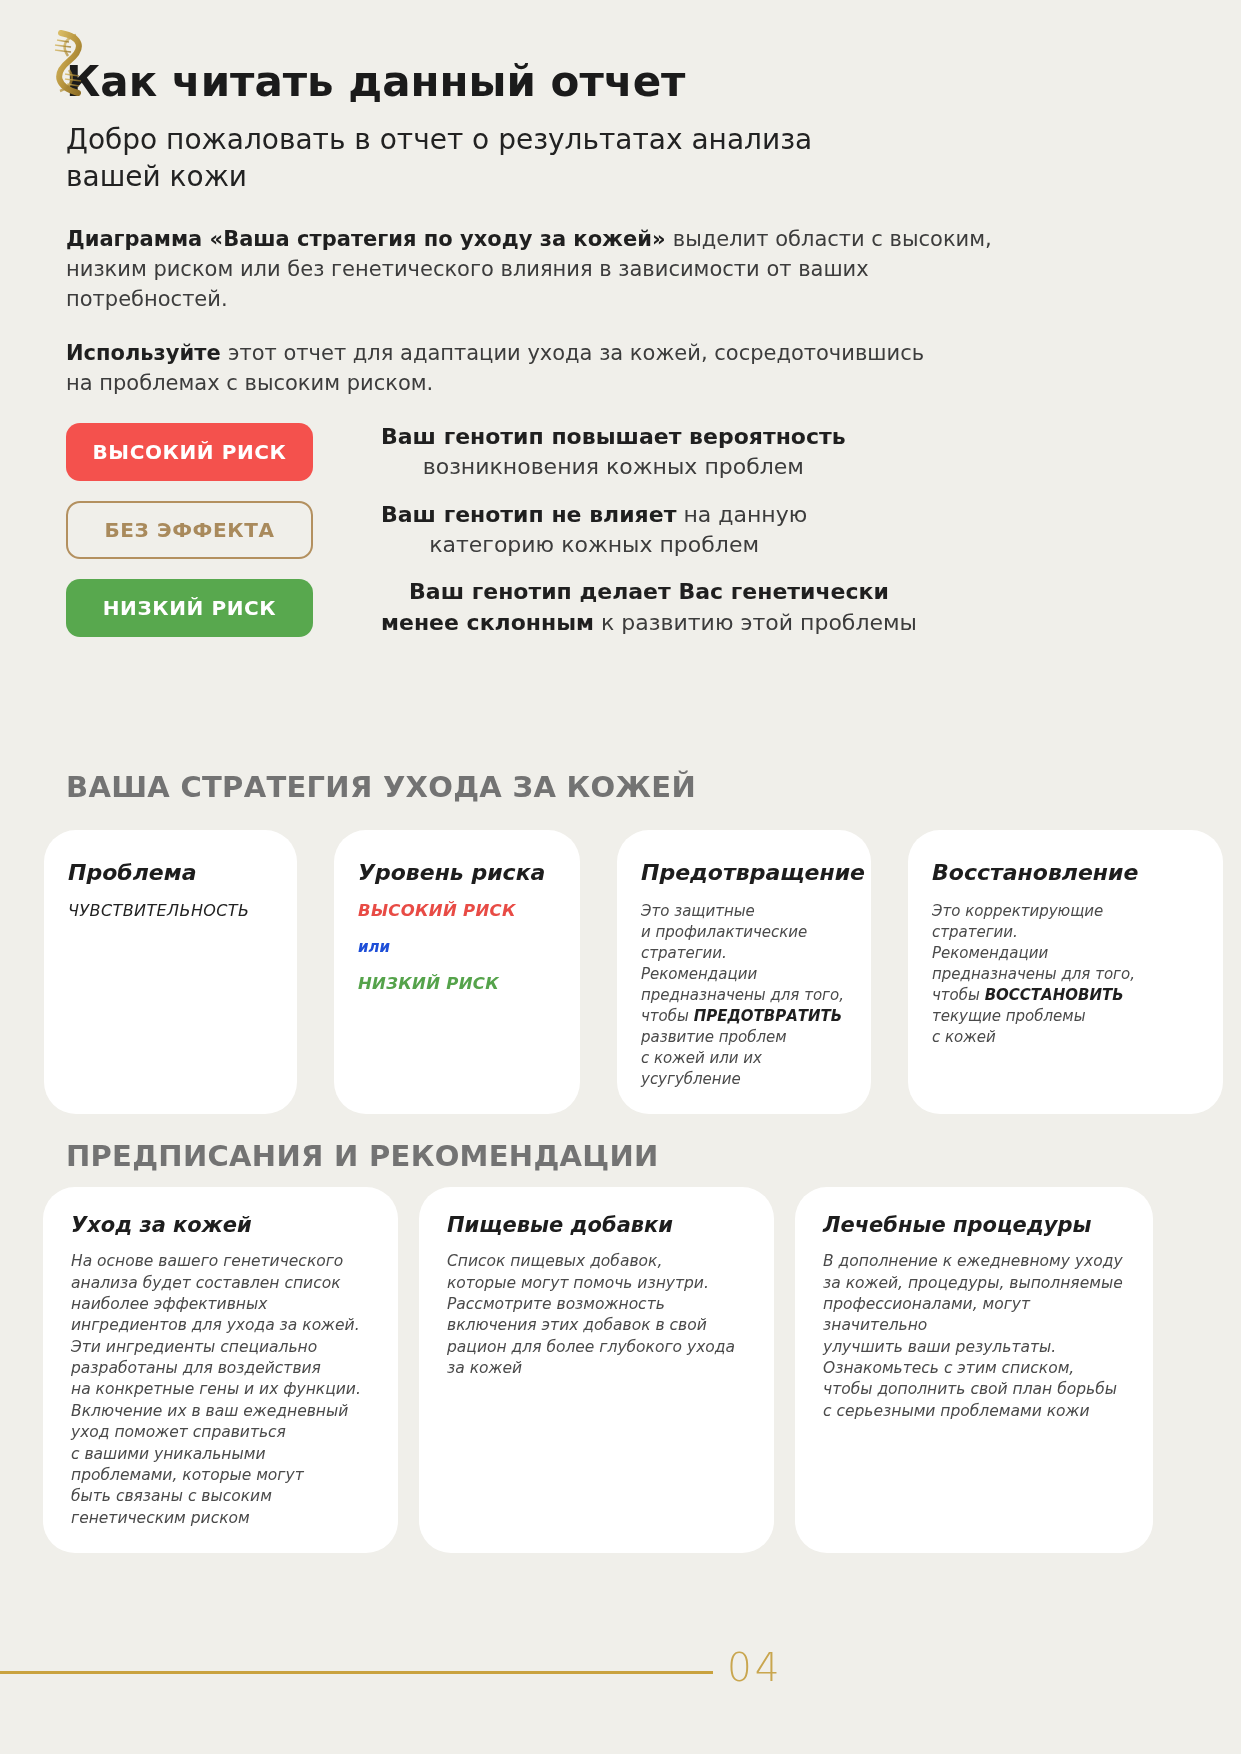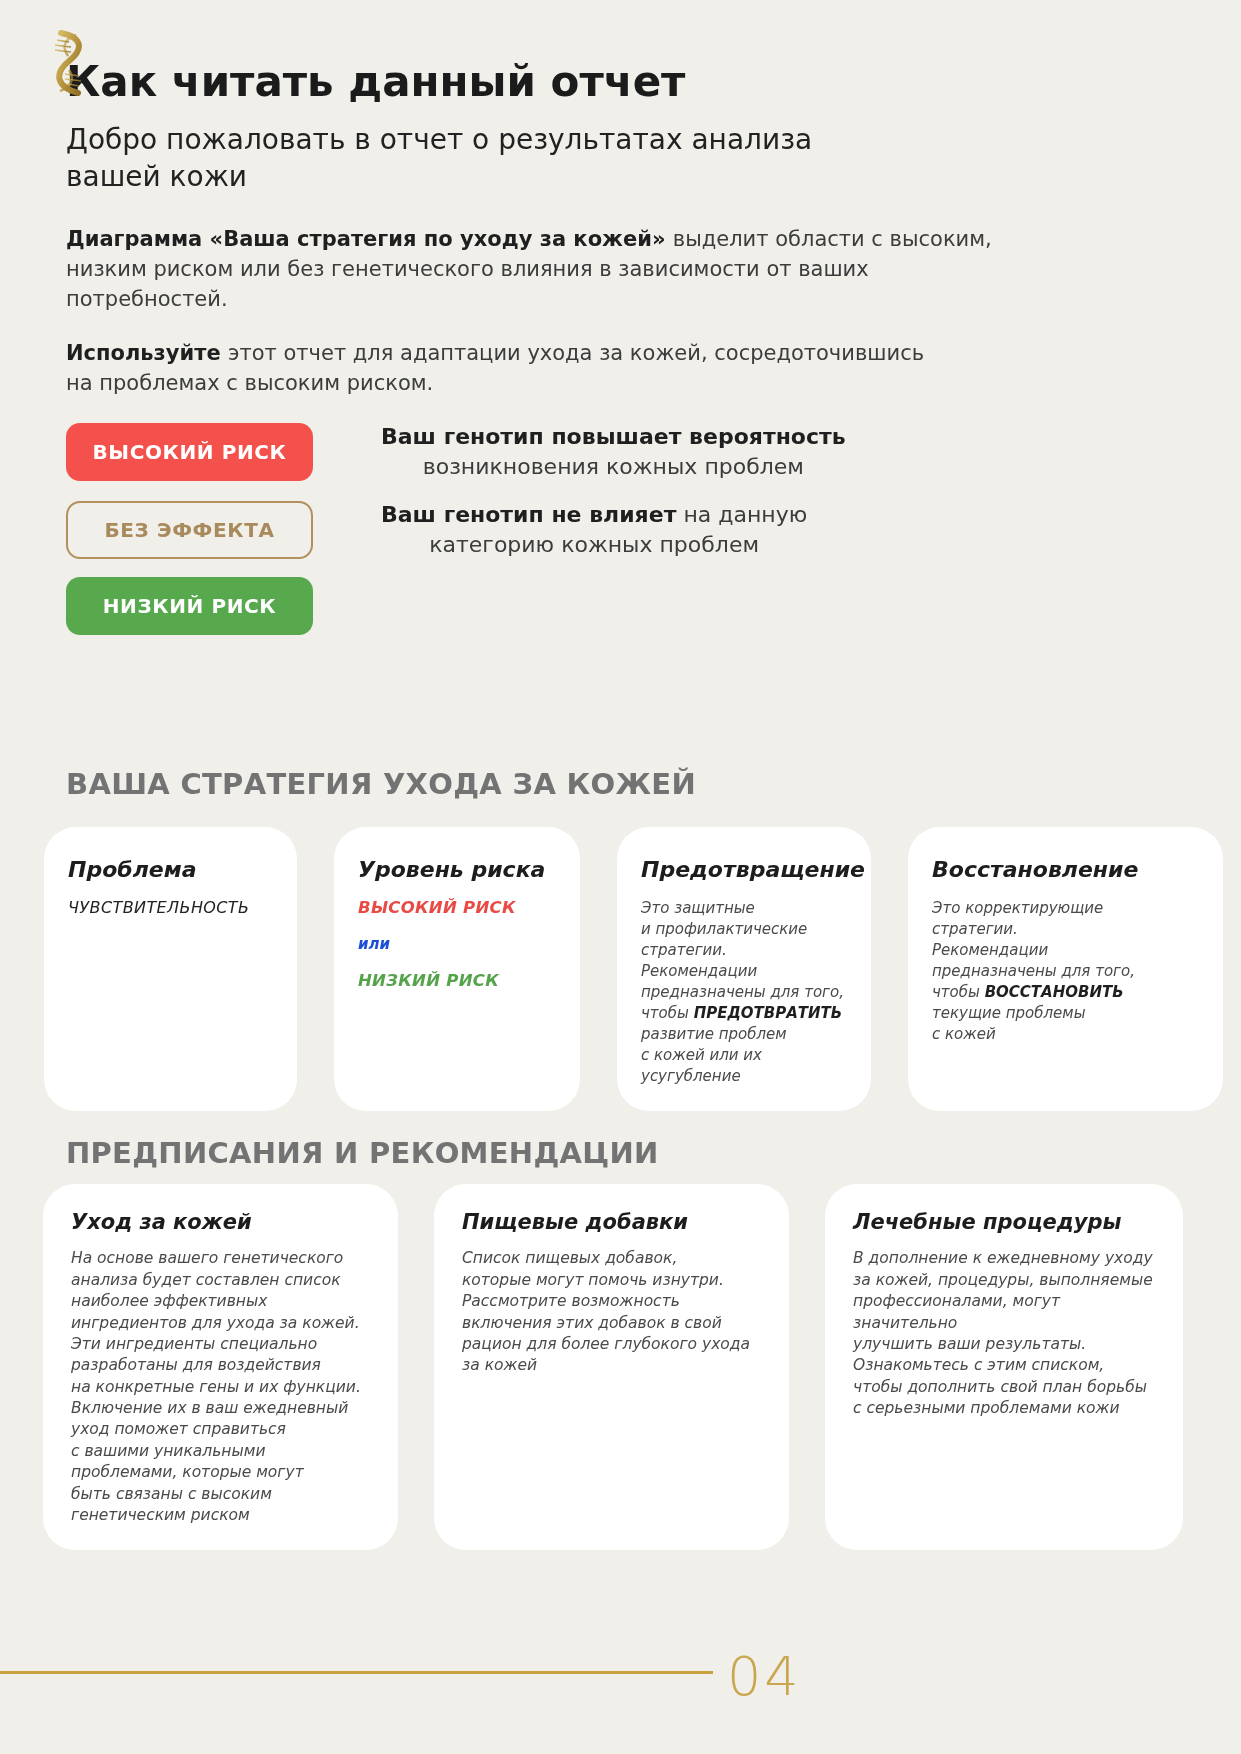--- a/index.html
+++ b/index.html
@@ -28,27 +28,27 @@
 
   .strategy-grid{display:grid;grid-template-columns:253px 246px 254px 315px;column-gap:37px;margin:26px 0 0 -22px;}
   .card{background:#fff;border-radius:32px;box-sizing:border-box;font-style:italic;}
   .strategy-grid .card{min-height:259px;padding:30px 24px 24px;}
   .card-title{font-size:22px;font-weight:800;color:#1d1d1d;margin:0 0 16px;}
   .card-value{font-size:16px;letter-spacing:.4px;color:#222;}
   .risk-line{font-size:16.5px;font-weight:700;letter-spacing:.3px;}
   .risk-or{font-size:15px;font-weight:700;color:#1d4ed8;margin:18px 0;}
   .card-body{font-size:15px;line-height:1.4;color:#4a4a4a;white-space:pre-line;}
 
-  .rec-grid{display:grid;grid-template-columns:355px 355px 358px;column-gap:36px;margin:14px 0 0 -23px;}
+  .rec-grid{display:grid;grid-template-columns:355px 355px 358px;column-gap:21px;margin:14px 0 0 -23px;}
   .rec-grid .card{min-height:312px;padding:26px 28px 24px;}
   .rec-grid .card-title{font-size:21px;margin-bottom:14px;}
   .rec-grid .card-body{font-size:15.5px;line-height:1.38;}
 
   .footer-line{position:absolute;left:0;top:1671px;width:713px;height:2.5px;background:#c9a23f;}
-  .page-number{position:absolute;left:727px;top:1645px;font-size:54px;font-weight:300;letter-spacing:3px;color:#c9a64f;}
+  .page-number{position:absolute;left:727px;top:1645px;font-size:39px;font-weight:300;letter-spacing:3px;color:#c9a64f;}
 </style>
 </head>
 <body>
 
 <div class="page">
 
   <div class="logo">
     <svg width="46" height="66" viewBox="0 0 46 66" aria-hidden="true">
       <defs>
         <linearGradient id="gold" x1="0" y1="0" x2="1" y2="1">
@@ -90,20 +90,22 @@
         <div class="legend-desc"><span class="b">Ваш генотип повышает вероятность</span><span>
 возникновения кожных проблем</span></div>
       </div>
       <div class="legend-row">
         <div class="badge badge-outline" style="border-color: rgb(179, 144, 95); color: rgb(169, 138, 92);">БЕЗ ЭФФЕКТА</div>
         <div class="legend-desc"><span class="b">Ваш генотип не влияет</span><span> на данную
 категорию кожных проблем</span></div>
       </div>
       <div class="legend-row">
         <div class="badge" style="background-color: rgb(88, 168, 78);">НИЗКИЙ РИСК</div>
+        <div class="legend-desc"><span class="b">Ваш генотип делает Вас генетически
+менее склонным</span><span> к развитию этой проблемы</span></div>
       </div>
     </div>
 
     <h3 class="section-heading">ВАША СТРАТЕГИЯ УХОДА ЗА КОЖЕЙ</h3>
 
     <div class="strategy-grid">
       <div class="card">
         <div class="card-title">Проблема</div>
         <div class="card-value">ЧУВСТВИТЕЛЬНОСТЬ</div>
       </div>

